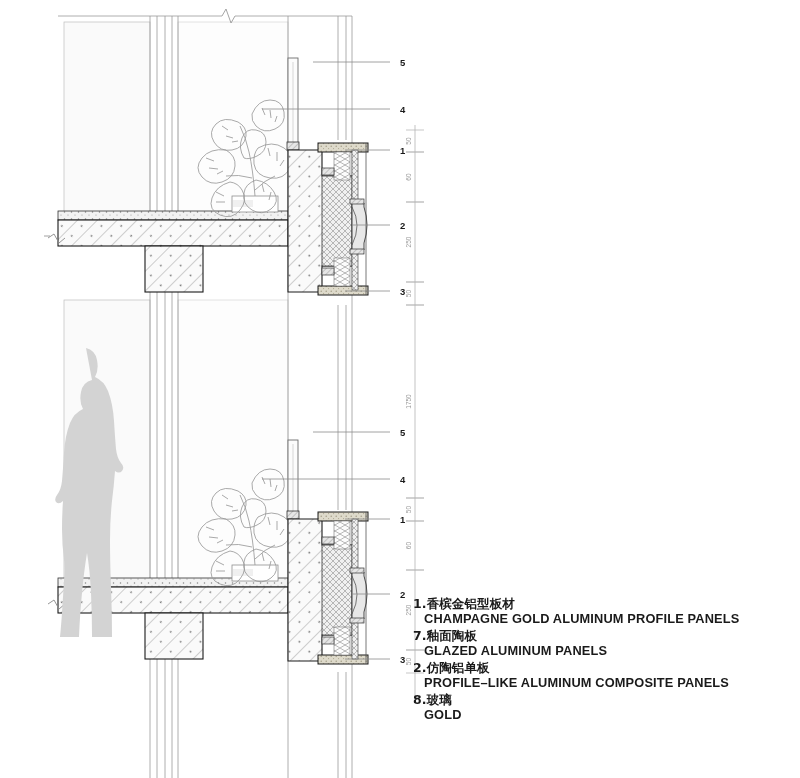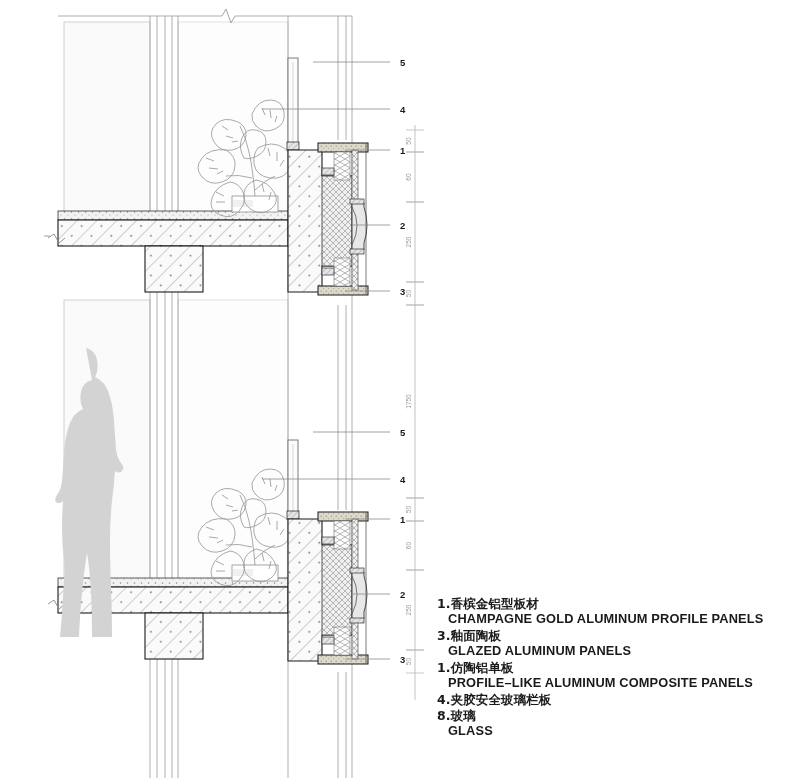--- a/index.html
+++ b/index.html
@@ -2,21 +2,21 @@
 <html><head>
 <meta charset="utf-8">
 <title>Facade Section Detail</title>
 <style>
   html,body{margin:0;padding:0;background:#ffffff;}
   body{width:800px;height:778px;position:relative;overflow:hidden;
        font-family:"Liberation Sans","DejaVu Sans",sans-serif;color:#1a1a1a;}
 
   #drawing{position:absolute;left:0;top:0;width:800px;height:778px;}
 
-  .legend{position:absolute;left:437px;top:596px;width:350px;
+  .legend{position:absolute;left:413px;top:596px;width:350px;
           font-size:12.5px;line-height:1.0;letter-spacing:.1px;}
   .legend .entry{margin-bottom:1px;}
   .legend .cn{font-size:12.5px;font-weight:600;line-height:15px;white-space:nowrap;
               font-family:"DejaVu Sans","Liberation Sans",sans-serif;}
   .legend .en{font-size:12.8px;line-height:16px;white-space:nowrap;padding-left:11px;
               letter-spacing:.15px;font-weight:bold;}
 </style>
 </head>
 <body>
 
@@ -318,27 +318,26 @@
     <line x1="415" y1="125" x2="415" y2="700" stroke="#b4b4b4" stroke-width=".8"></line>
   </g>
 </svg>
 
 <div class="legend" id="legend">
     <div class="entry">
       <div class="cn">1.香槟金铝型板材</div>
       <div class="en">CHAMPAGNE GOLD ALUMINUM PROFILE PANELS</div>
     </div>
     <div class="entry">
-      <div class="cn">3.釉面陶板</div>
+      <div class="cn">7.釉面陶板</div>
       <div class="en">GLAZED ALUMINUM PANELS</div>
     </div>
     <div class="entry">
-      <div class="cn">1.仿陶铝单板</div>
+      <div class="cn">2.仿陶铝单板</div>
       <div class="en">PROFILE–LIKE ALUMINUM COMPOSITE PANELS</div>
     </div>
     <div class="entry">
-      <div class="cn">4.夹胶安全玻璃栏板</div>
     </div>
     <div class="entry">
       <div class="cn">8.玻璃</div>
-      <div class="en">GLASS</div>
+      <div class="en">GOLD</div>
     </div>
   </div>
 
 </body></html>

